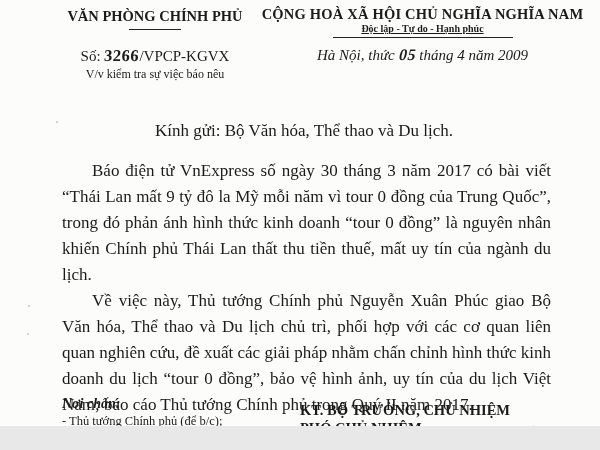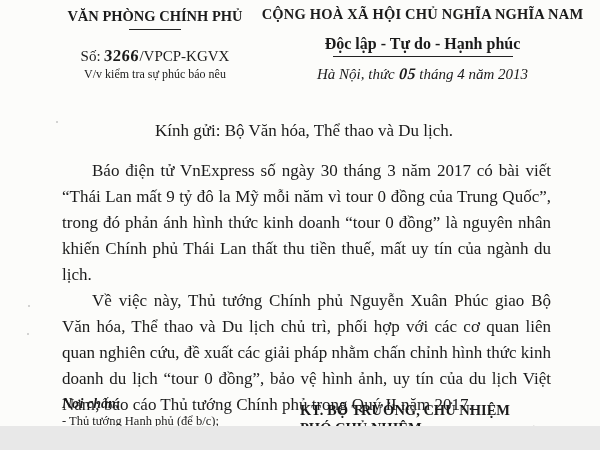--- a/index.html
+++ b/index.html
@@ -21,21 +21,21 @@
   .rule-left { width:52px; border-top:1.6px solid #222; margin:4px auto 0; }
   .so-line { margin-top:16px; font-size:15px; white-space:nowrap; }
   .hand { font-weight:bold; font-size:16.5px; letter-spacing:.5px; display:inline-block; transform:skewX(-4deg); }
   .subject { font-size:12px; margin-top:1px; white-space:nowrap; }
 
   .hdr-right {
     position:absolute; left:250px; top:6px; width:345px;
     text-align:center;
   }
   .national { font-size:14.5px; font-weight:bold; white-space:nowrap; letter-spacing:.2px; }
-  .motto { font-size:16px; font-weight:bold; margin-top:12px; white-space:nowrap; }
+  .motto { font-size:10px; font-weight:bold; margin-top:0; white-space:nowrap;text-decoration:underline; }
   .rule-right { width:180px; border-top:1.6px solid #222; margin:3px auto 0; }
   .date-line { font-style:italic; font-size:15px; margin-top:8px; white-space:nowrap; }
   .date-line .hand { font-size:16px; }
 
   
   .salutation {
     position:absolute; left:4px; top:121px; width:600px;
     text-align:center; font-size:17px;
   }
   .body-text {
@@ -65,40 +65,40 @@
 </style>
 </head>
 <body>
 
 <div class="page">
 
   <div class="hdr-left">
     <div class="org">VĂN PHÒNG CHÍNH PHỦ</div>
     <div class="rule-left"></div>
     <div class="so-line"><span>Số: </span><span class="hand">3266</span><span>/VPCP-KGVX</span></div>
-    <div class="subject">V/v kiểm tra sự phúc báo nêu</div>
+    <div class="subject">V/v kiểm tra sự việc báo nêu</div>
   </div>
 
   <div class="hdr-right">
     <div class="national">CỘNG HOÀ XÃ HỘI CHỦ NGHĨA NGHĨA NAM</div>
     <div class="motto">Độc lập - Tự do - Hạnh phúc</div>
     <div class="rule-right"></div>
-    <div class="date-line"><span>Hà Nội, thức </span><span class="hand">05</span><span> tháng 4 năm 2013</span></div>
+    <div class="date-line"><span>Hà Nội, thức </span><span class="hand">05</span><span> tháng 4 năm 2009</span></div>
   </div>
 
   <div class="salutation">Kính gửi: Bộ Văn hóa, Thể thao và Du lịch.</div>
 
   <div class="body-text">
     <p><span>Báo điện tử VnExpress số ngày 30 tháng 3 năm 2017 có bài viết “Thái Lan mất 9 tỷ đô la Mỹ mỗi năm vì tour 0 đồng của Trung Quốc”, trong đó phản ánh hình thức kinh doanh “tour 0 đồng” là nguyên nhân khiến Chính phủ Thái Lan thất thu tiền thuế, mất uy tín của ngành du lịch.</span></p>
     <p><span>Về việc này, Thủ tướng Chính phủ Nguyễn Xuân Phúc giao Bộ Văn hóa, Thể thao và Du lịch chủ trì, phối hợp với các cơ quan liên quan nghiên cứu, đề xuất các giải pháp nhằm chấn chỉnh hình thức kinh doanh du lịch “tour 0 đồng”, bảo vệ hình ảnh, uy tín của du lịch Việt Nam; báo cáo Thủ tướng Chính phủ trong Quý II năm 2017.</span></p>
   </div>
 
   <div class="recipients">
     <div class="label">Nơi chấn:</div>
-    <div>- Thủ tướng Hạnh phủ (để b/c);</div>
+    <div>- Thủ tướng Chính phủ (để b/c);</div>
     <div>- Phó Thủ tướng Vũ Đức Đam (để b/c);</div>
   </div>
 
   <div class="sign-block">
     <div>KT. BỘ TRƯỞNG, CHỦ NHIỆM</div>
     <div>PHÓ CHỦ NHIỆM</div>
   </div>
 
   <svg class="seal" width="130" height="60" viewBox="0 0 130 60">
     <defs>

